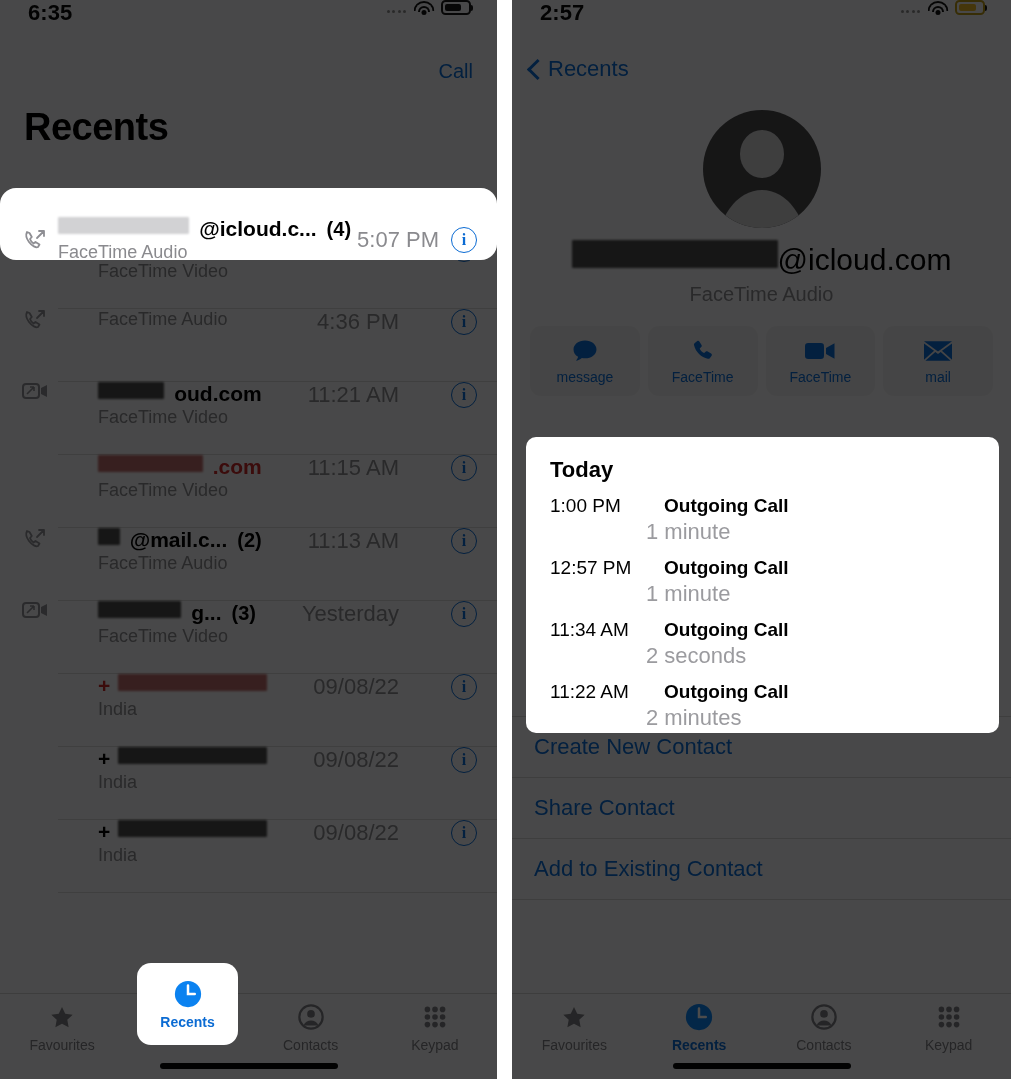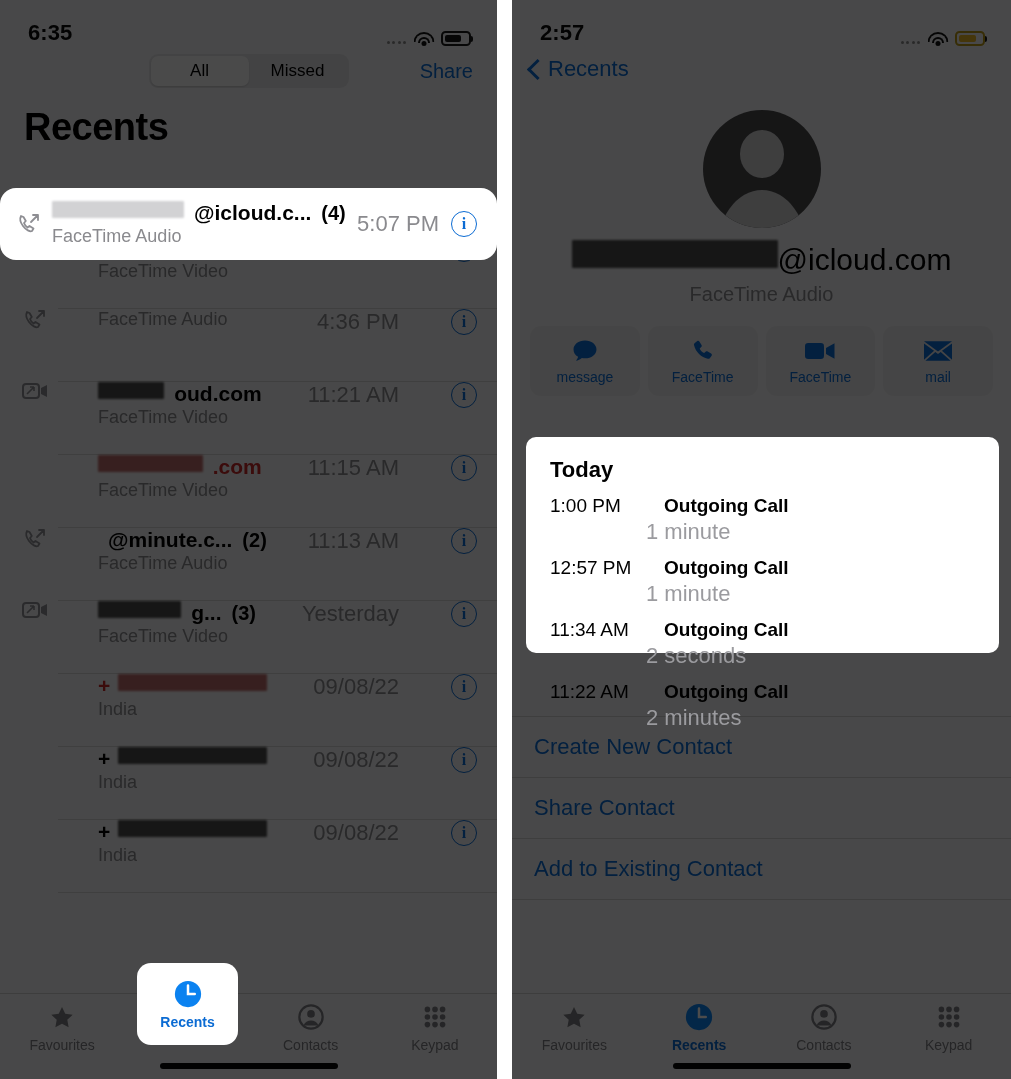--- a/index.html
+++ b/index.html
@@ -36,21 +36,21 @@
 
   .screen {
     position: absolute; inset: 0;
     display: flex; flex-direction: column;
     z-index: 1;
   }
 
   
   .statusbar {
     height: 46px; flex: 0 0 46px;
-    display: flex; align-items: flex-end;
+    display: flex; align-items: flex-start;
     padding: 0 26px 0 28px;
     position: relative;
   }
   .st-time {
     font-size: 22px; font-weight: bold; color: #0a0a0a;
     letter-spacing: .1px;
   }
   .st-right {
     margin-left: auto;
     display: flex; align-items: center; gap: 7px;
@@ -182,21 +182,22 @@
     position: absolute; z-index: 60;
     background: #ffffff; border-radius: 14px;
     box-shadow: 0 0 0 0 rgba(0,0,0,0);
   }
   .spot.rowspot { border-radius: 16px; }
   .spot-inner { position: relative; width: 100%; height: 100%; }
 
   
   .sp-row {
     display: flex; align-items: center; height: 100%;
-    padding: 0 20px 0 6px;
+    padding: 0 20px 0 12px;
+    margin-top: 16px;
   }
 
   
   .sp-tab {
     display: flex; flex-direction: column; align-items: center;
     justify-content: center; gap: 5px; height: 100%; color: #0b6bd3;
   }
   .sp-tab .tlabel { font-size: 14px; font-weight: bold; }
 
   
@@ -297,25 +298,21 @@
               <b class="b"></b>
               <b class="c"></b>
             </span>
           <span class="batt">
               <i style="width:72%"></i>
             </span>
         </span>
       </div>
 
       <div class="navrow">
-        <div class="segmented">
-          <div class="seg on">All</div>
-          <div class="seg">Missed</div>
-        </div>
-        <div class="edit-btn">Share</div>
+        <div class="edit-btn">Call</div>
       </div>
 
       <div class="bigtitle">Recents</div>
 
       <div class="calllist">
 
         <div class="callrow nosep" style="visibility:hidden;"></div>
 
         <div class="callrow">
           <span class="sep"></span>
@@ -390,21 +387,21 @@
           <span class="sep"></span>
           <span class="ct-icon">
             <svg width="24" height="22" viewBox="0 0 24 22">
                 <path d="M4 3 C3 5 3 9 6 13 C9 17 13 19 15 18 L16.5 15.5 L12.5 13 L10.5 14.5 C9 13.5 7.5 11.5 7 10 L8.8 8 L6.5 4 Z" fill="none" stroke="currentColor" stroke-width="1.8" stroke-linejoin="round"></path>
                 <path d="M14 9 L21 2 M21 2 h-5 M21 2 v5" stroke="currentColor" stroke-width="1.8" fill="none" stroke-linecap="round"></path>
               </svg>
           </span>
           <span class="callmid">
             <span class="callname">
                 <span class="redact" style="width:140px"></span>
-                <span class="namevis">@minute.c...</span>
+                <span class="namevis">@mail.c...</span>
                 <span class="cnt">(2)</span>
               </span>
             <span class="callsub">FaceTime Audio</span>
           </span>
           <span class="calltime">11:13 AM</span>
           <span class="info-ico">i</span>
         </div>
 
         <div class="callrow">
           <span class="sep"></span>
@@ -679,21 +676,21 @@
               </svg>
           </span>
           <span class="tlabel">Keypad</span>
         </div>
         <div class="home-ind"></div>
       </div>
     </div>
 
     <div class="veil"></div>
 
-    <div class="spot" style="left:14px; top:437px; width:473px; height:216px; border-radius:20px;">
+    <div class="spot" style="left:14px; top:437px; width:473px; height:296px; border-radius:20px;">
       <div class="histcard" style="margin:0;height:100%;padding:20px 24px;">
         <div class="hist-title">Today</div>
 
         <div class="hist-item">
           <div class="hist-line">
             <span class="hist-time">1:00 PM</span>
             <span class="hist-kind">Outgoing Call</span>
           </div>
           <div class="hist-dur">1 minute</div>
         </div>

